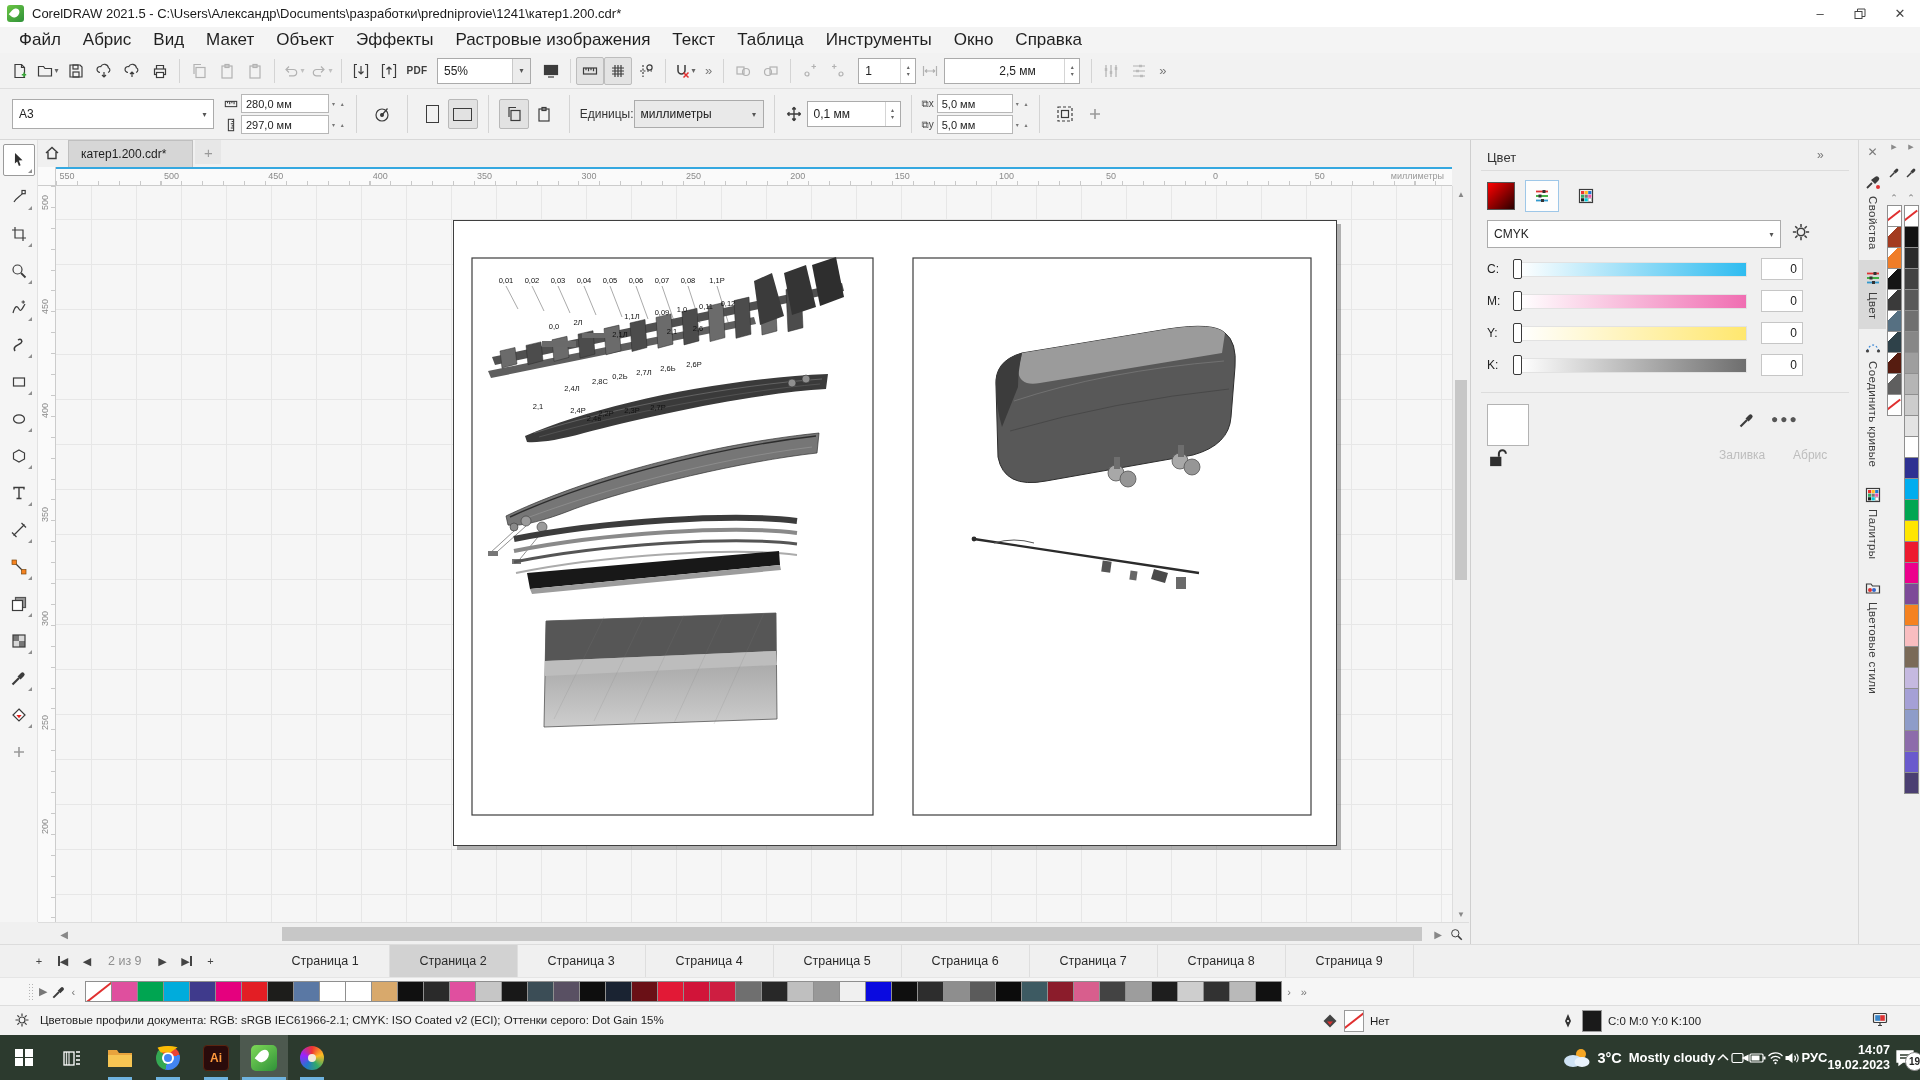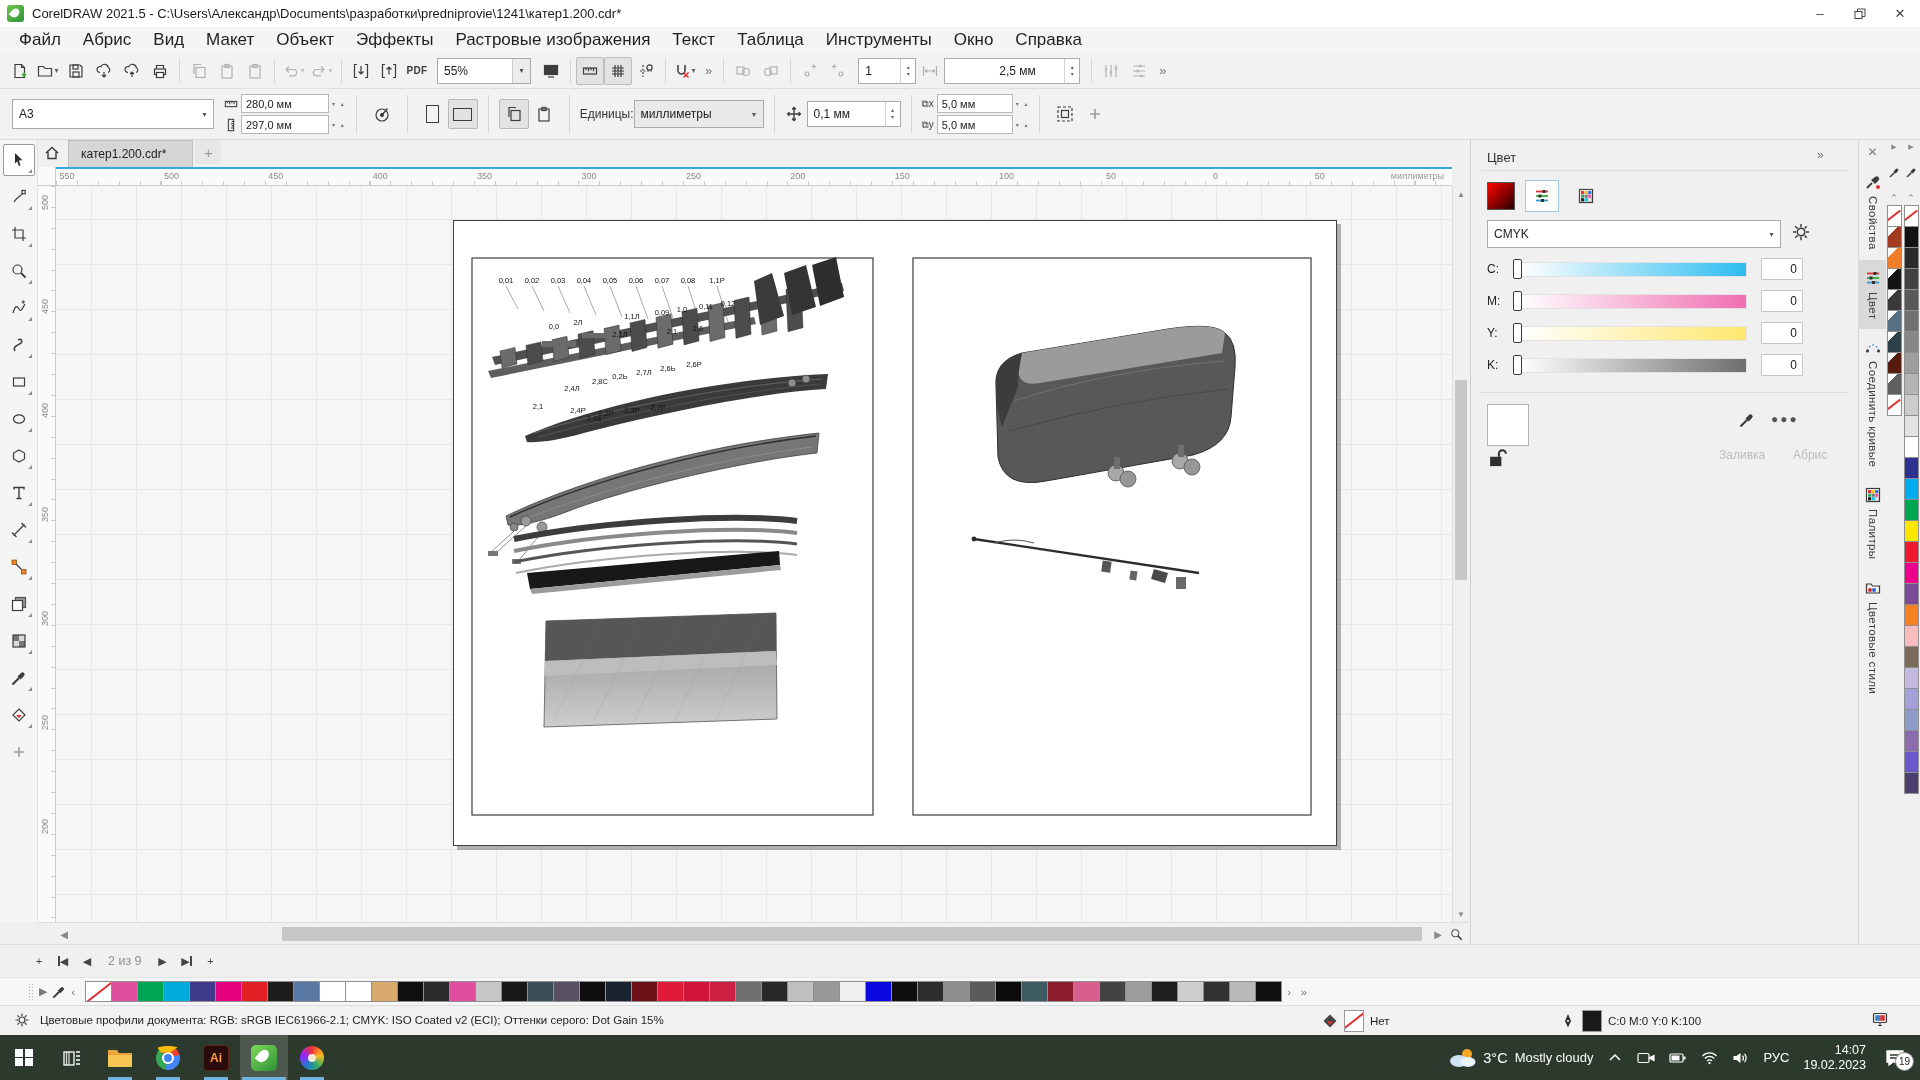--- a/index.html
+++ b/index.html
@@ -135,21 +135,21 @@
   #taskbar{left:0;top:1035px;width:1920px;height:45px;background:#2c3a2e;display:flex;align-items:center;color:#fff;}
   #start-btn{width:48px;height:45px;display:flex;align-items:center;justify-content:center;}
   .winlogo{display:grid;grid-template-columns:8px 8px;grid-template-rows:8px 8px;gap:1.5px;}
   .winlogo div{background:#fff;}
   #searchbox{width:330px;height:33px;background:#f3f3f3;border:1px solid #6c6c6c;display:flex;align-items:center;gap:8px;padding:0 8px;box-sizing:border-box;position:relative;}
   #searchbox input{border:none;background:transparent;outline:none;font-size:14.5px;color:#333;width:200px;font-family:inherit;}
   .tb-app{width:48px;height:45px;display:flex;align-items:center;justify-content:center;position:relative;}
   .tb-app .uline{position:absolute;bottom:0;left:12px;right:12px;height:3px;background:#6fb3df;}
   .tb-app.active{background:rgba(255,255,255,.16);}
   .tb-app.active .uline{left:2px;right:2px;}
-  #tb-right{margin-left:auto;display:flex;align-items:center;gap:14px;padding-right:10px;}
+  #tb-right{margin-left:auto;display:flex;align-items:center;font-weight:bold;}
   #tb-clock{text-align:right;font-size:12.5px;line-height:15px;}
   .tray-ic{display:flex;align-items:center;}
   #notif{position:relative;width:30px;height:30px;display:flex;align-items:center;justify-content:center;}
   #notif-badge{position:absolute;right:-4px;bottom:2px;width:17px;height:17px;border-radius:50%;background:#fff;color:#222;font-size:10px;display:flex;align-items:center;justify-content:center;border:1px solid #888;}
 </style>
 </head>
 <body>
 
 <svg width="0" height="0" style="position:absolute">
   <defs>
@@ -954,20 +954,31 @@
   <div id="pagetab-row" class="abs">
     <div class="nav-ctrl">
       <div class="navbtn">+</div>
       <div class="navbtn"><span class="bar"></span>◀</div>
       <div class="navbtn">◀</div>
       <span id="nav-counter">2 из 9</span>
       <div class="navbtn">▶</div>
       <div class="navbtn">▶<span class="bar"></span></div>
       <div class="navbtn">+</div>
     </div>
+    <div id="pagetabs-list">
+        <div class="pagetab">Страница 1</div>
+        <div class="pagetab active">Страница 2</div>
+        <div class="pagetab">Страница 3</div>
+        <div class="pagetab">Страница 4</div>
+        <div class="pagetab">Страница 5</div>
+        <div class="pagetab">Страница 6</div>
+        <div class="pagetab">Страница 7</div>
+        <div class="pagetab">Страница 8</div>
+        <div class="pagetab">Страница 9</div>
+      </div>
   </div>
 
   <div id="bpal-row" class="abs">
     <div class="grip"></div>
     <span class="pal-arrow">▶</span>
     <svg class="icon16" style="width:14px;height:14px">
         <use href="#sym-eyedropper"></use>
       </svg>
     <span class="pal-arrow">‹</span>
     <div id="bpal">

